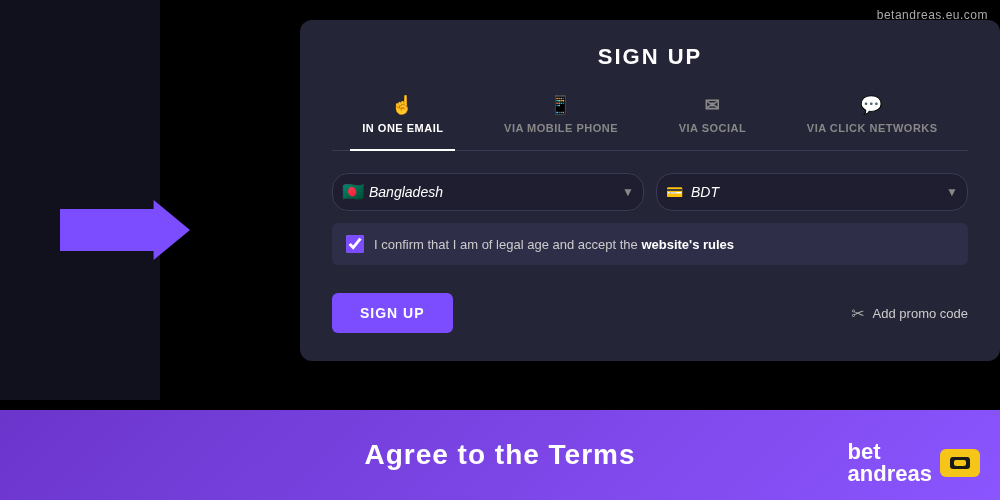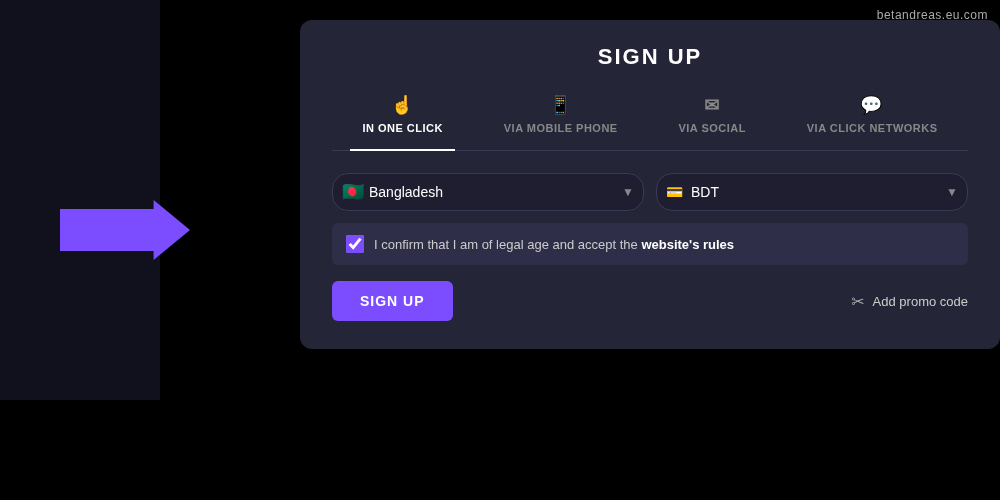--- a/index.html
+++ b/index.html
@@ -109,20 +109,21 @@
       width: 100%;
       background: #1e1e30;
       border: 1px solid #3a3a55;
       border-radius: 16px;
       color: #ffffff;
       padding: 10px 36px 10px 12px;
       font-size: 14px;
       appearance: none;
       cursor: pointer;
       outline: none;
+      font-style: italic;
     }
 
     .select-flag {
       position: absolute;
       left: 10px;
       top: 50%;
       transform: translateY(-50%);
       font-size: 18px;
       pointer-events: none;
     }
@@ -156,21 +157,21 @@
     }
 
     
     .checkbox-row {
       background: #2e2e48;
       border-radius: 6px;
       padding: 12px 14px;
       display: flex;
       align-items: center;
       gap: 10px;
-      margin-bottom: 16px;
+      margin-bottom: 28px;
     }
 
     .checkbox-row input[type="checkbox"] {
       width: 18px;
       height: 18px;
       accent-color: #7c4dff;
       cursor: pointer;
       flex-shrink: 0;
     }
 
@@ -321,21 +322,21 @@
     <div class="purple-arrow"></div>
   </div>
 
   <div class="modal">
 
     <div class="modal-title">SIGN UP</div>
 
     <div class="tabs">
       <div class="tab active">
         <span class="tab-icon">☝</span>
-        <span>IN ONE CLICK</span>
+        <span>IN ONE EMAIL</span>
       </div>
       <div class="tab">
         <span class="tab-icon">📱</span>
         <span>VIA MOBILE PHONE</span>
       </div>
       <div class="tab">
         <span class="tab-icon">✉</span>
         <span>VIA SOCIAL</span>
       </div>
       <div class="tab">
@@ -378,14 +379,30 @@
       <button class="signup-btn">SIGN UP</button>
       <div class="promo-code">
         <span class="promo-icon">✂</span>
         <span>Add promo code</span>
       </div>
     </div>
 
 
   </div>
 
+  <div class="bottom-bar">
+    <span class="bottom-text">Agree to the Terms</span>
+
+    <div class="bet-logo">
+      <div class="bet-logo-text">
+        <span>bet</span>
+        <span>andreas</span>
+      </div>
+      <div class="logo-shape">
+        <svg width="24" height="16" viewBox="0 0 24 16">
+          <rect x="2" y="2" width="20" height="12" rx="3" fill="#1a1a1a"></rect>
+          <rect x="6" y="5" width="12" height="6" rx="2" fill="#f5c518"></rect>
+        </svg>
+      </div>
+    </div>
+  </div>
 
 </div>
 
 </body></html>

